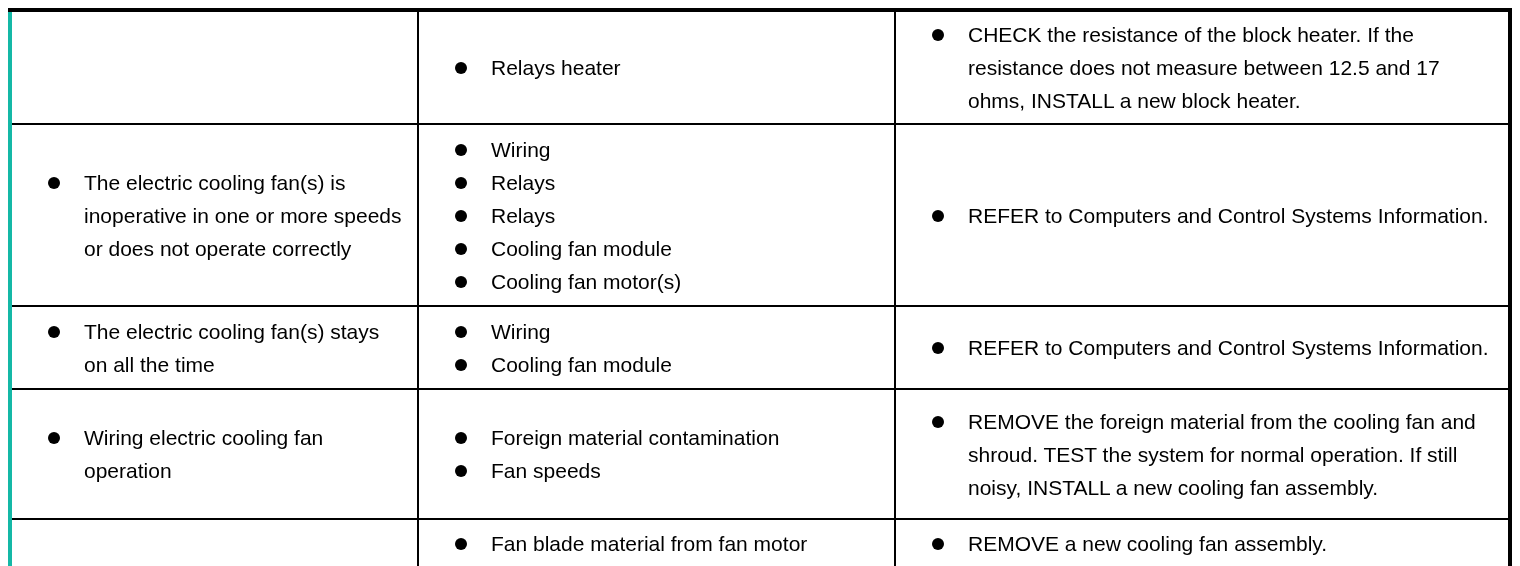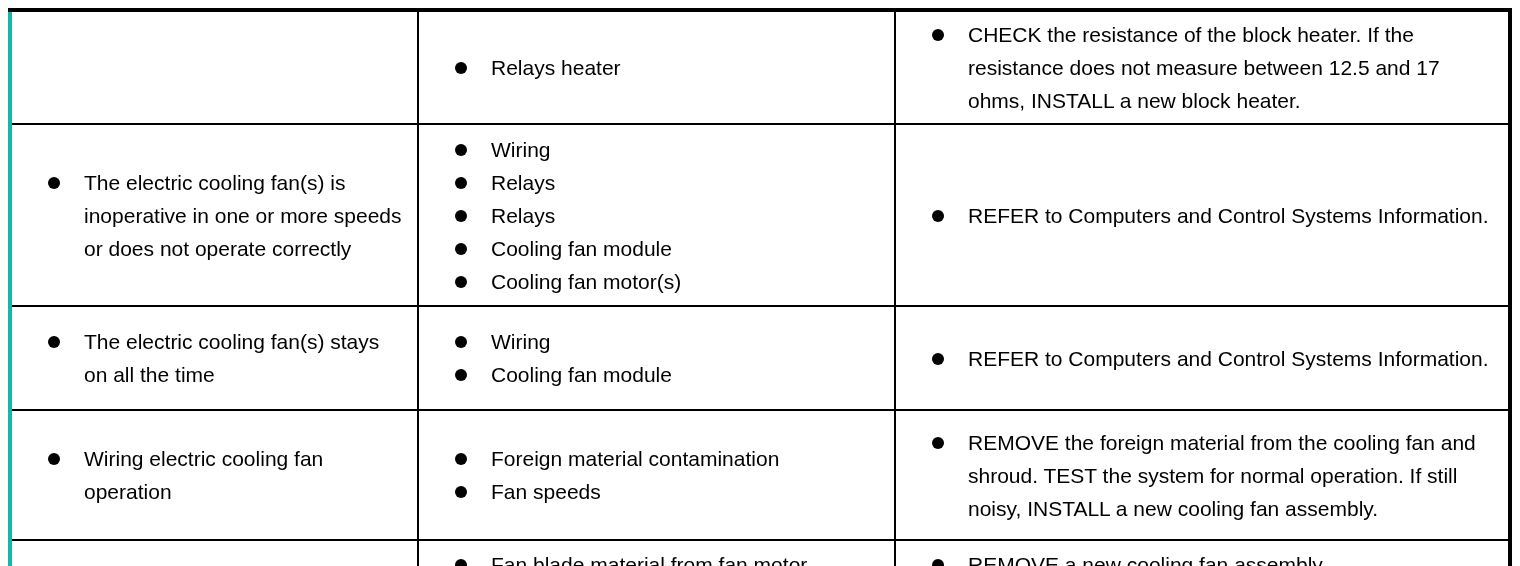--- a/index.html
+++ b/index.html
@@ -119,21 +119,21 @@
               <span class="bullet-text">Cooling fan motor(s)</span>
             </div>
           </td>
           <td>
             <div class="bullet-item">
               <span class="bullet-icon"></span>
               <span class="bullet-text">REFER to Computers and Control Systems Information.</span>
             </div>
           </td>
         </tr>
-        <tr style="height: 104px;">
+        <tr style="height: 83px;">
           <td>
             <div class="bullet-item">
               <span class="bullet-icon"></span>
               <span class="bullet-text">The electric cooling fan(s) stays on all the time</span>
             </div>
           </td>
           <td>
             <div class="bullet-item">
               <span class="bullet-icon"></span>
               <span class="bullet-text">Wiring</span>

